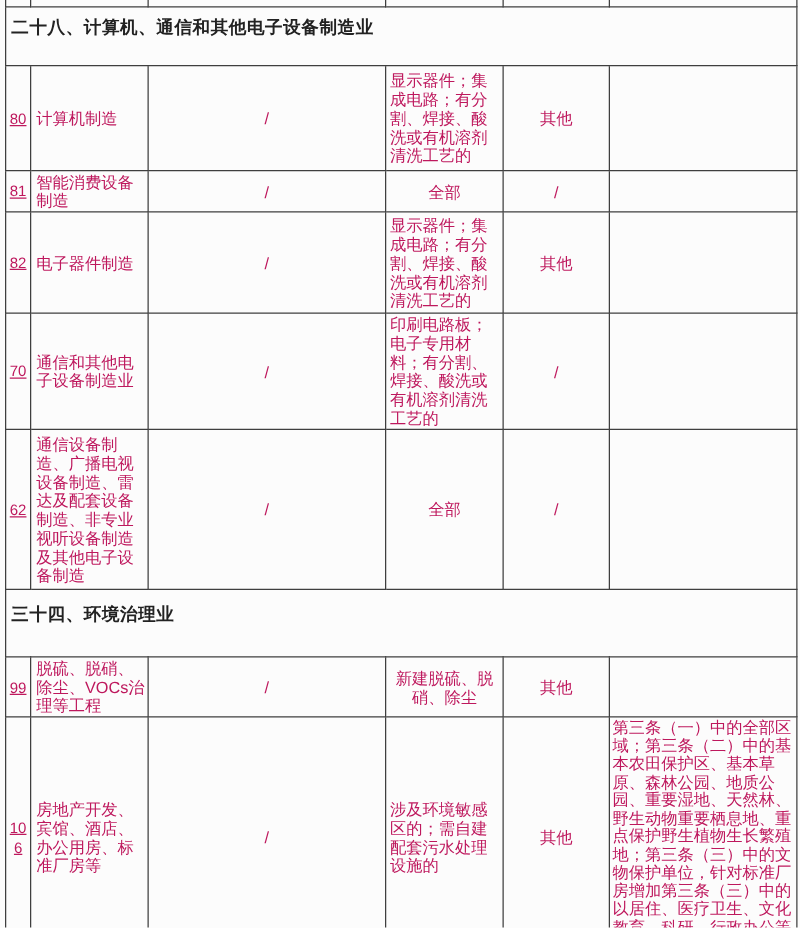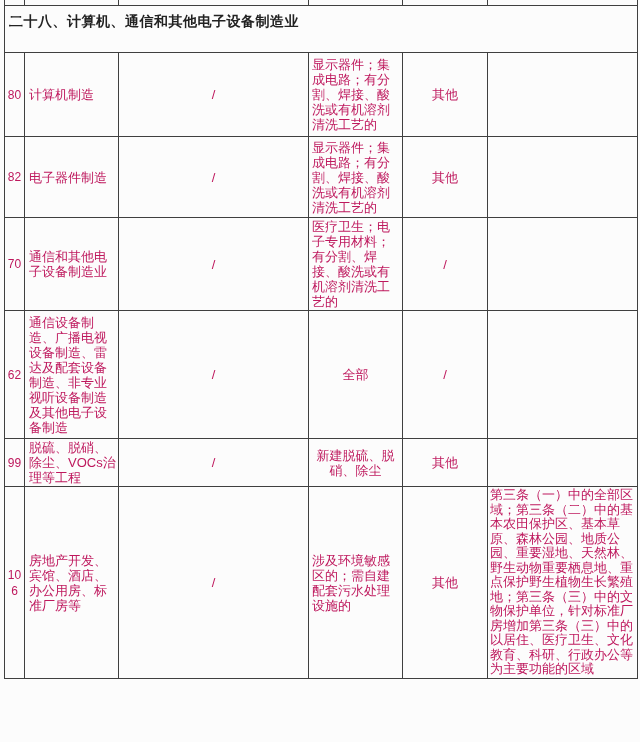--- a/index.html
+++ b/index.html
@@ -50,20 +50,21 @@
     padding: 3px 2px 18px 4px;
     letter-spacing: 0.5px;
   }
   
   td.code {
     text-align: center;
     padding: 0 0;
     font-size: 12px;
     line-height: 16px;
     word-break: break-all;
+    text-decoration: underline;
   }
   td.name {
     text-align: left;
     padding: 1px 2px 1px 4px;
   }
   td.center {
     text-align: center;
   }
   td.longtext {
     text-align: left;
@@ -117,48 +118,59 @@
 
     <tr class="h-r80">
       <td class="code">80</td>
       <td class="name">计算机制造</td>
       <td class="center">/</td>
       <td class="longtext">显示器件；集成电路；有分割、焊接、酸洗或有机溶剂清洗工艺的</td>
       <td class="center">其他</td>
       <td class="sensitive"></td>
     </tr>
 
+    <tr class="h-r81">
+      <td class="code">81</td>
+      <td class="name">智能消费设备制造</td>
+      <td class="center">/</td>
+      <td class="center">全部</td>
+      <td class="center">/</td>
+      <td class="sensitive"></td>
+    </tr>
 
     <tr class="h-r82">
       <td class="code">82</td>
       <td class="name">电子器件制造</td>
       <td class="center">/</td>
       <td class="longtext">显示器件；集成电路；有分割、焊接、酸洗或有机溶剂清洗工艺的</td>
       <td class="center">其他</td>
       <td class="sensitive"></td>
     </tr>
 
     <tr class="h-r83">
       <td class="code">70</td>
       <td class="name">通信和其他电子设备制造业</td>
       <td class="center">/</td>
-      <td class="longtext">医疗卫生；电子专用材料；有分割、焊接、酸洗或有机溶剂清洗工艺的</td>
+      <td class="longtext">印刷电路板；电子专用材料；有分割、焊接、酸洗或有机溶剂清洗工艺的</td>
       <td class="center">/</td>
       <td class="sensitive"></td>
     </tr>
 
     <tr class="h-r84">
       <td class="code">62</td>
       <td class="name">通信设备制造、广播电视设备制造、雷达及配套设备制造、非专业视听设备制造及其他电子设备制造</td>
       <td class="center">/</td>
       <td class="center">全部</td>
       <td class="center">/</td>
       <td class="sensitive"></td>
     </tr>
 
+    <tr class="section h-sec34">
+      <td colspan="6">三十四、环境治理业</td>
+    </tr>
 
     <tr class="h-r99">
       <td class="code">99</td>
       <td class="name">脱硫、脱硝、除尘、VOCs治理等工程</td>
       <td class="center">/</td>
       <td class="center">新建脱硫、脱硝、除尘</td>
       <td class="center">其他</td>
       <td class="sensitive"></td>
     </tr>
 

